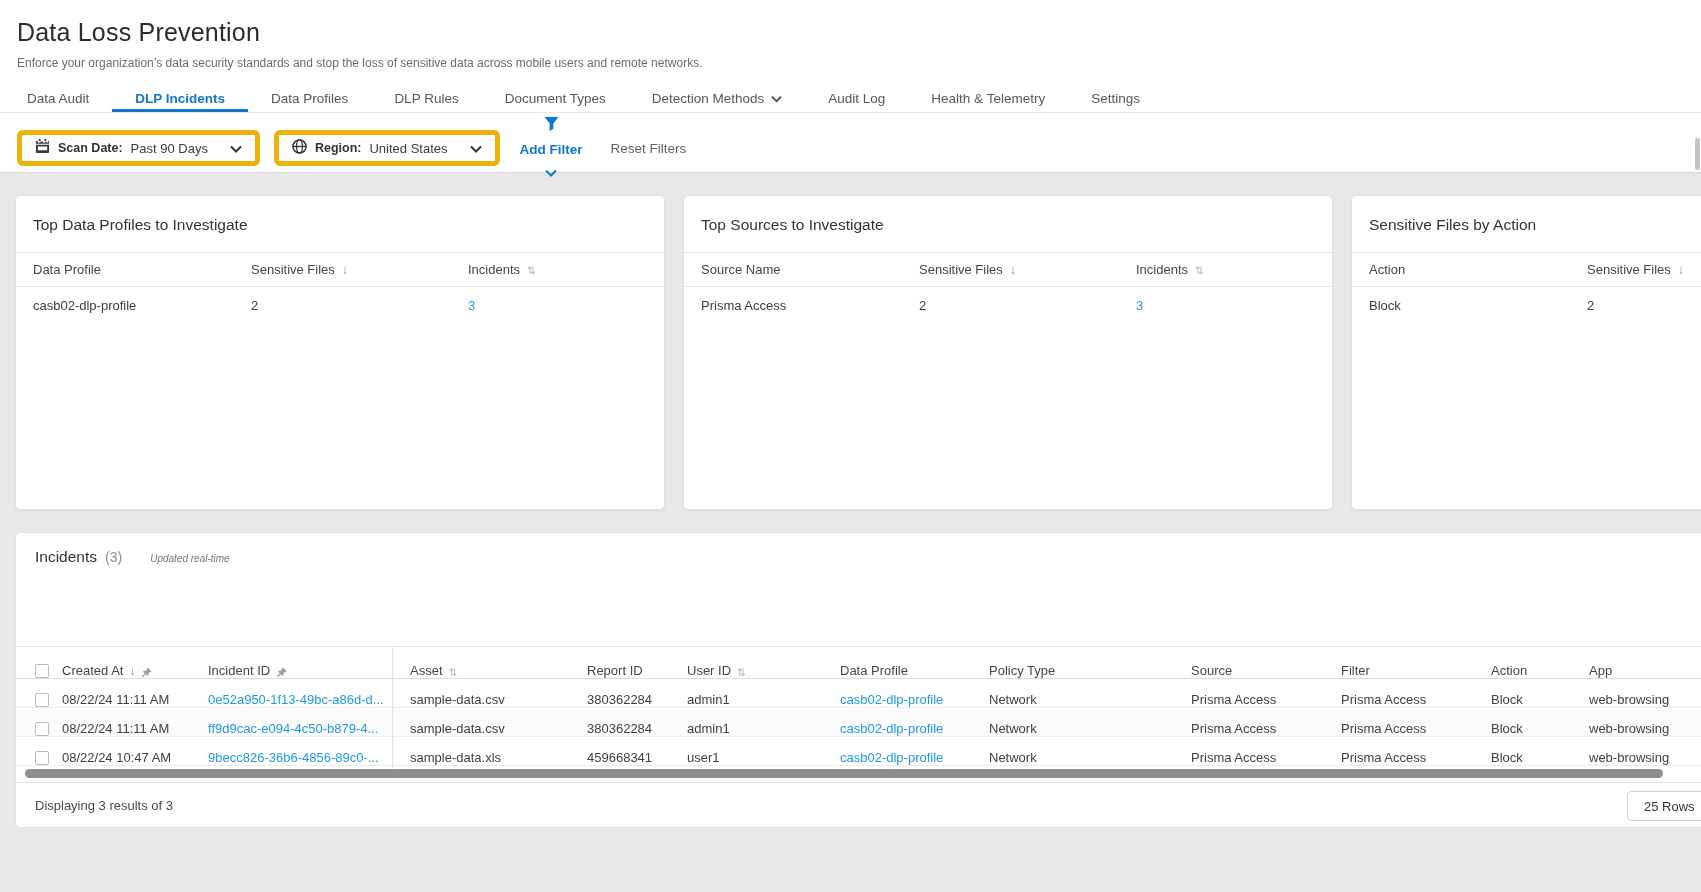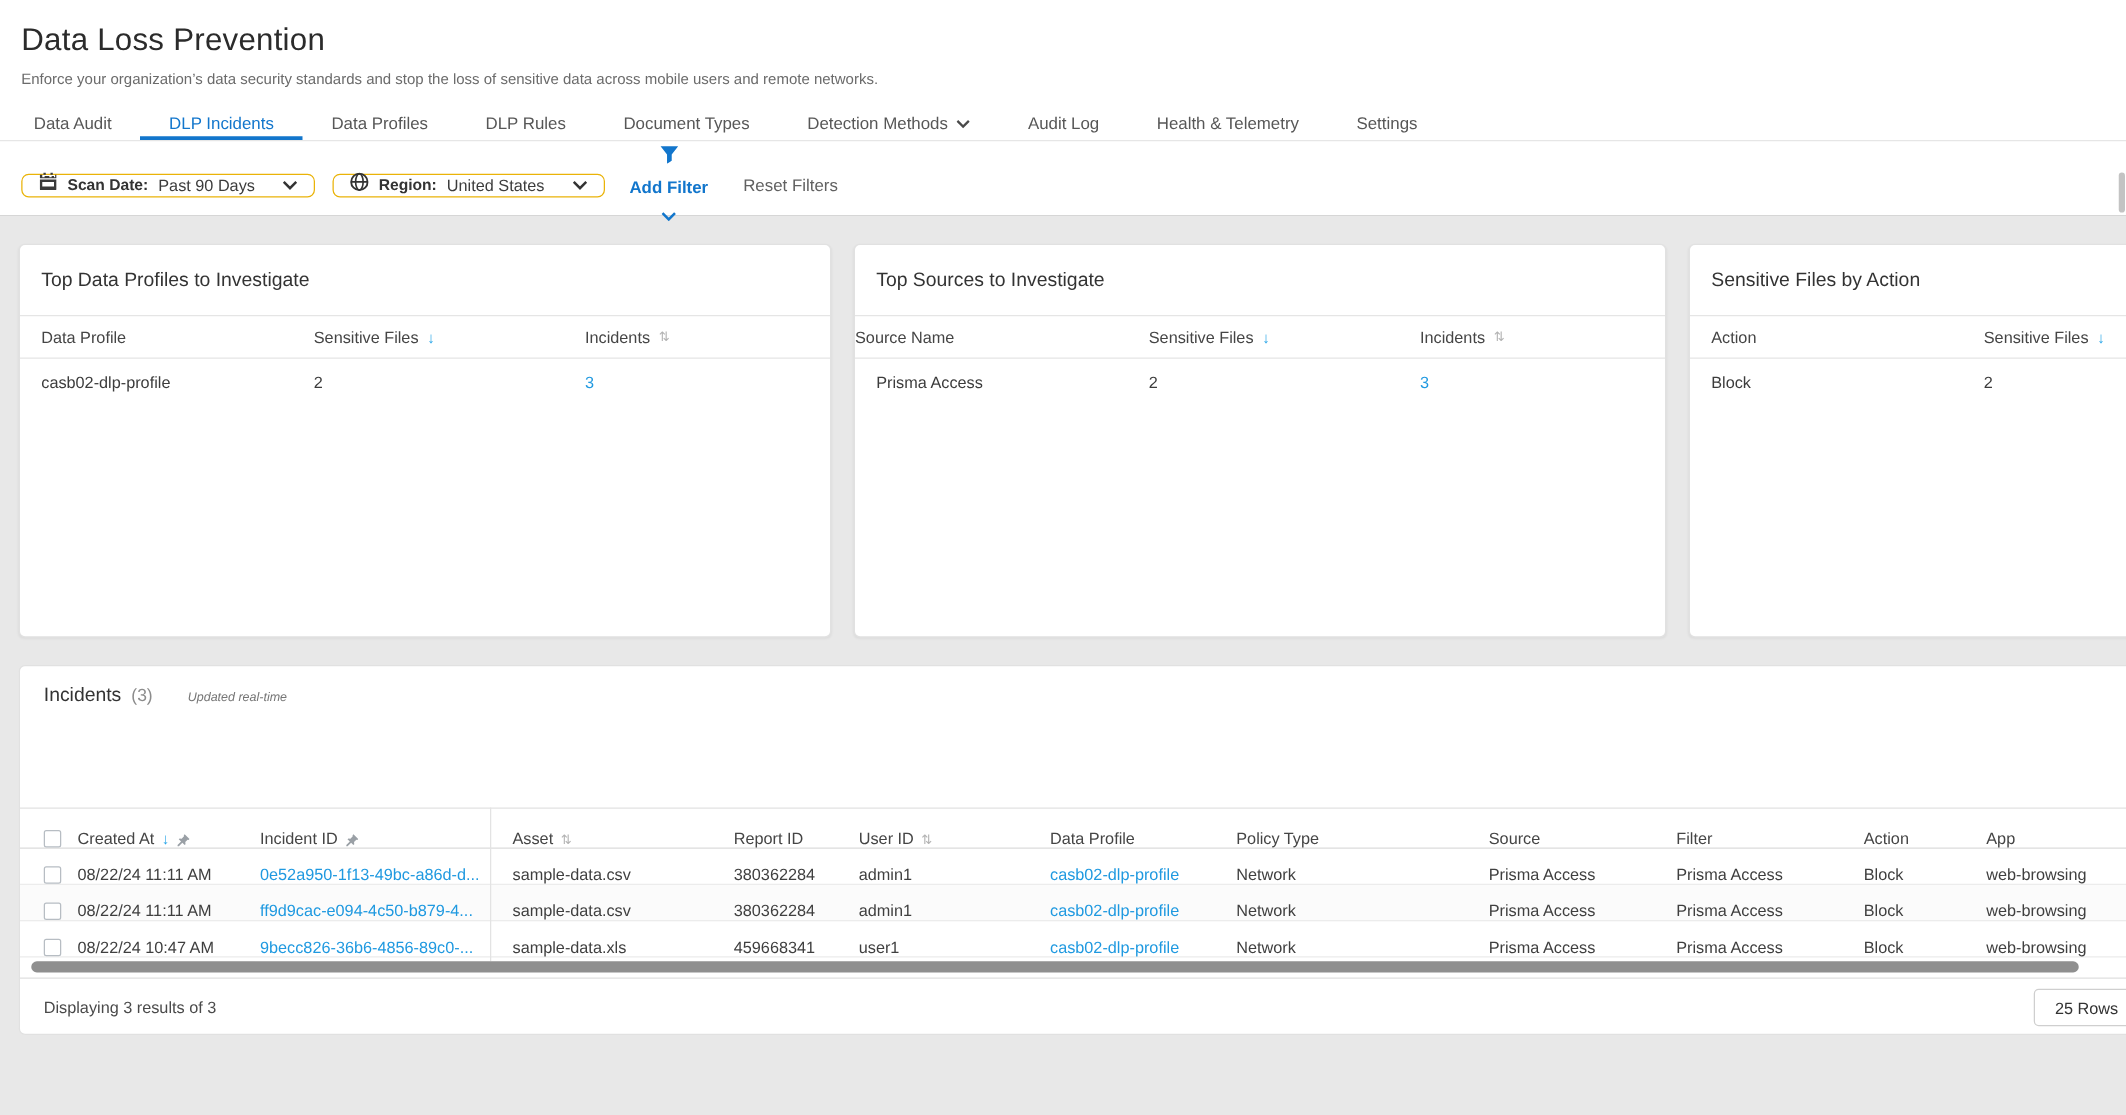--- a/index.html
+++ b/index.html
@@ -6,24 +6,24 @@
   html,body { width:1701px; height:892px; }
   body { font-family:"Liberation Sans", sans-serif; background:#e8e8e8; overflow:hidden; position:relative; }
 
   
   .header { position:absolute; left:0; top:0; width:1701px; height:173px; background:#fff; border-bottom:1px solid #d6d6d6; }
   .page-title { position:absolute; left:17px; top:18px; font-size:25px; font-weight:400; color:#2b2b2b; letter-spacing:.2px; }
   .page-subtitle { position:absolute; left:17px; top:56px; font-size:12px; color:#6b6b6b; }
 
   .tabbar { position:absolute; left:0; top:86px; width:1701px; height:27px; border-bottom:1px solid #e6e6e6; display:flex; padding-left:4px; }
   .tab { padding:0 23px; font-size:13.5px; color:#575757; line-height:24px; cursor:pointer; display:flex; align-items:center; gap:7px; }
-  .tab.active { color:#1276cc; font-weight:normal; box-shadow:inset 0 -3px 0 #1276cc; }
+  .tab.active { color:#1276cc; font-weight:bold; box-shadow:inset 0 -3px 0 #1276cc; }
 
   .filterrow { position:absolute; left:17px; top:130px; display:flex; align-items:center; gap:14px; height:36px; }
-  .filterbox { height:19px; background:#fff; border:1px solid #eab308; border-radius:6px; display:flex; align-items:center; gap:8px; padding:4px 13px; cursor:pointer; }
+  .filterbox { height:36px; background:#fff; border:5px solid #eab308; border-radius:6px; display:flex; align-items:center; gap:8px; padding:4px 13px; cursor:pointer; }
   .filterbox .flabel { font-size:12.5px; font-weight:bold; color:#333; }
   .filterbox .fvalue { font-size:13px; color:#3c3c3c; }
   .filterbox .chev { margin-left:14px; }
   .addfilter { display:flex; align-items:center; gap:8px; color:#1276cc; font-size:13.5px; font-weight:bold; margin-left:6px; cursor:pointer;flex-direction:column; }
   .resetfilters { font-size:13.5px; color:#616161; margin-left:14px; cursor:pointer; }
 
   .vscroll { position:absolute; left:1695px; top:138px; width:5px; height:32px; background:#c3c3c3; border-radius:3px; }
 
   
   .cards-row { position:absolute; left:15px; top:195px; display:flex; gap:18px; }
@@ -177,21 +177,21 @@
         <div class="ccell" style="left: 17px;">casb02-dlp-profile</div>
         <div class="ccell" style="left: 235px;">2</div>
         <div class="ccell" style="left: 452px;">
           <span class="bluelink">3</span>
         </div>
       </div>
     </div>
     <div class="card">
       <div class="card-title">Top Sources to Investigate</div>
       <div class="card-thead">
-        <div class="ccell" style="left: 0; justify-content: flex-end;">
+        <div class="ccell" style="left: 17px; justify-content: flex-end;">
           <span>Source Name</span>
         </div>
         <div class="ccell" style="left: 235px;">
           <span>Sensitive Files</span>
           <span class="sort-desc">↓</span>
         </div>
         <div class="ccell" style="left: 452px;">
           <span>Incidents</span>
           <span class="sort-both">⇅</span>
         </div>

